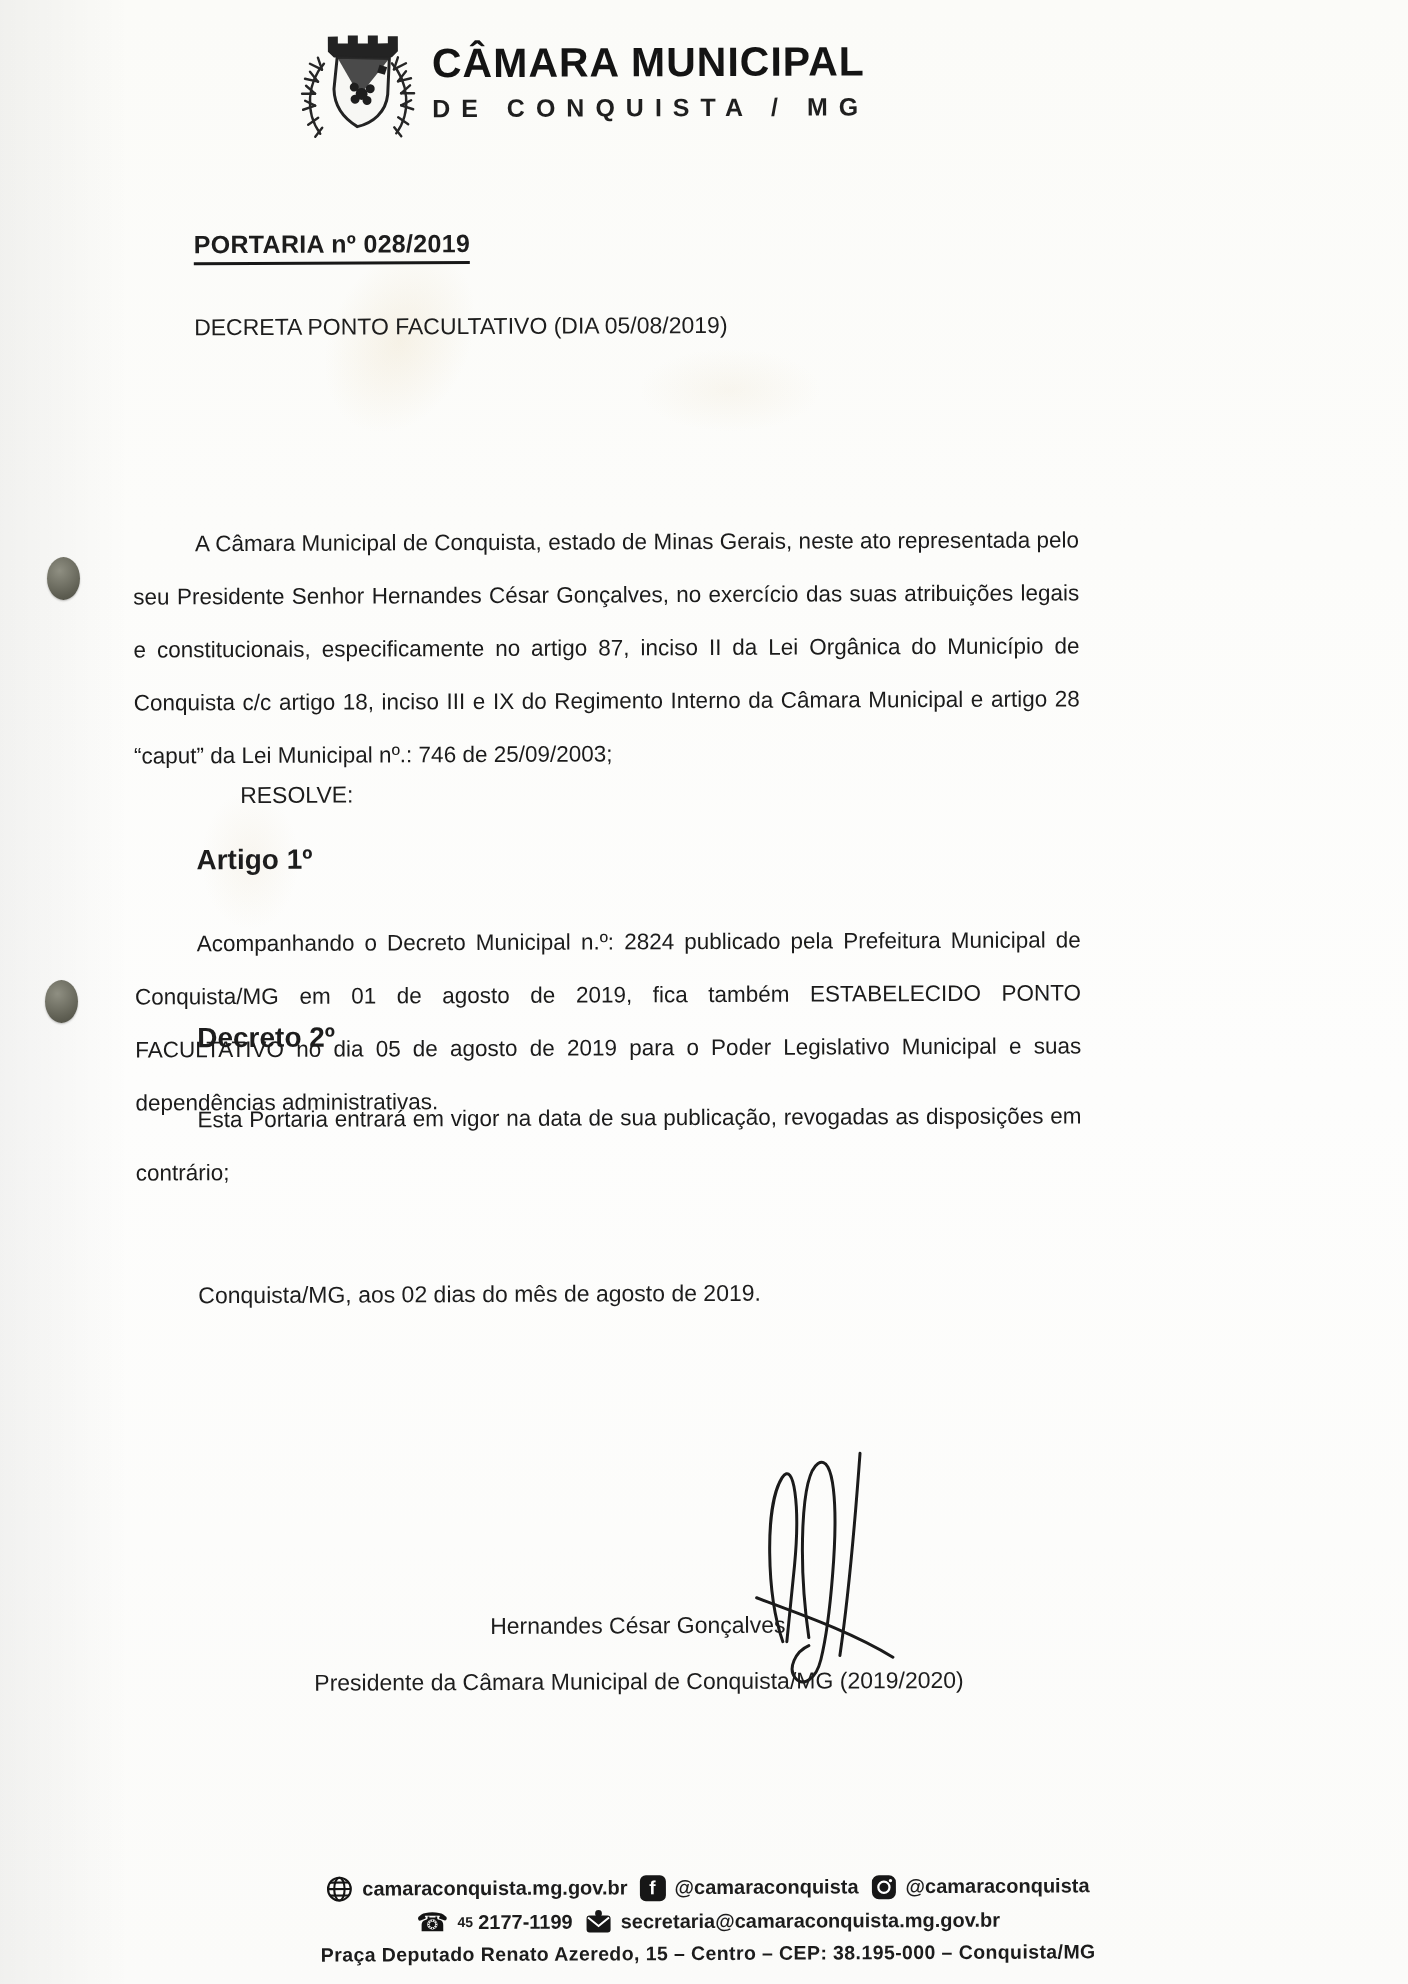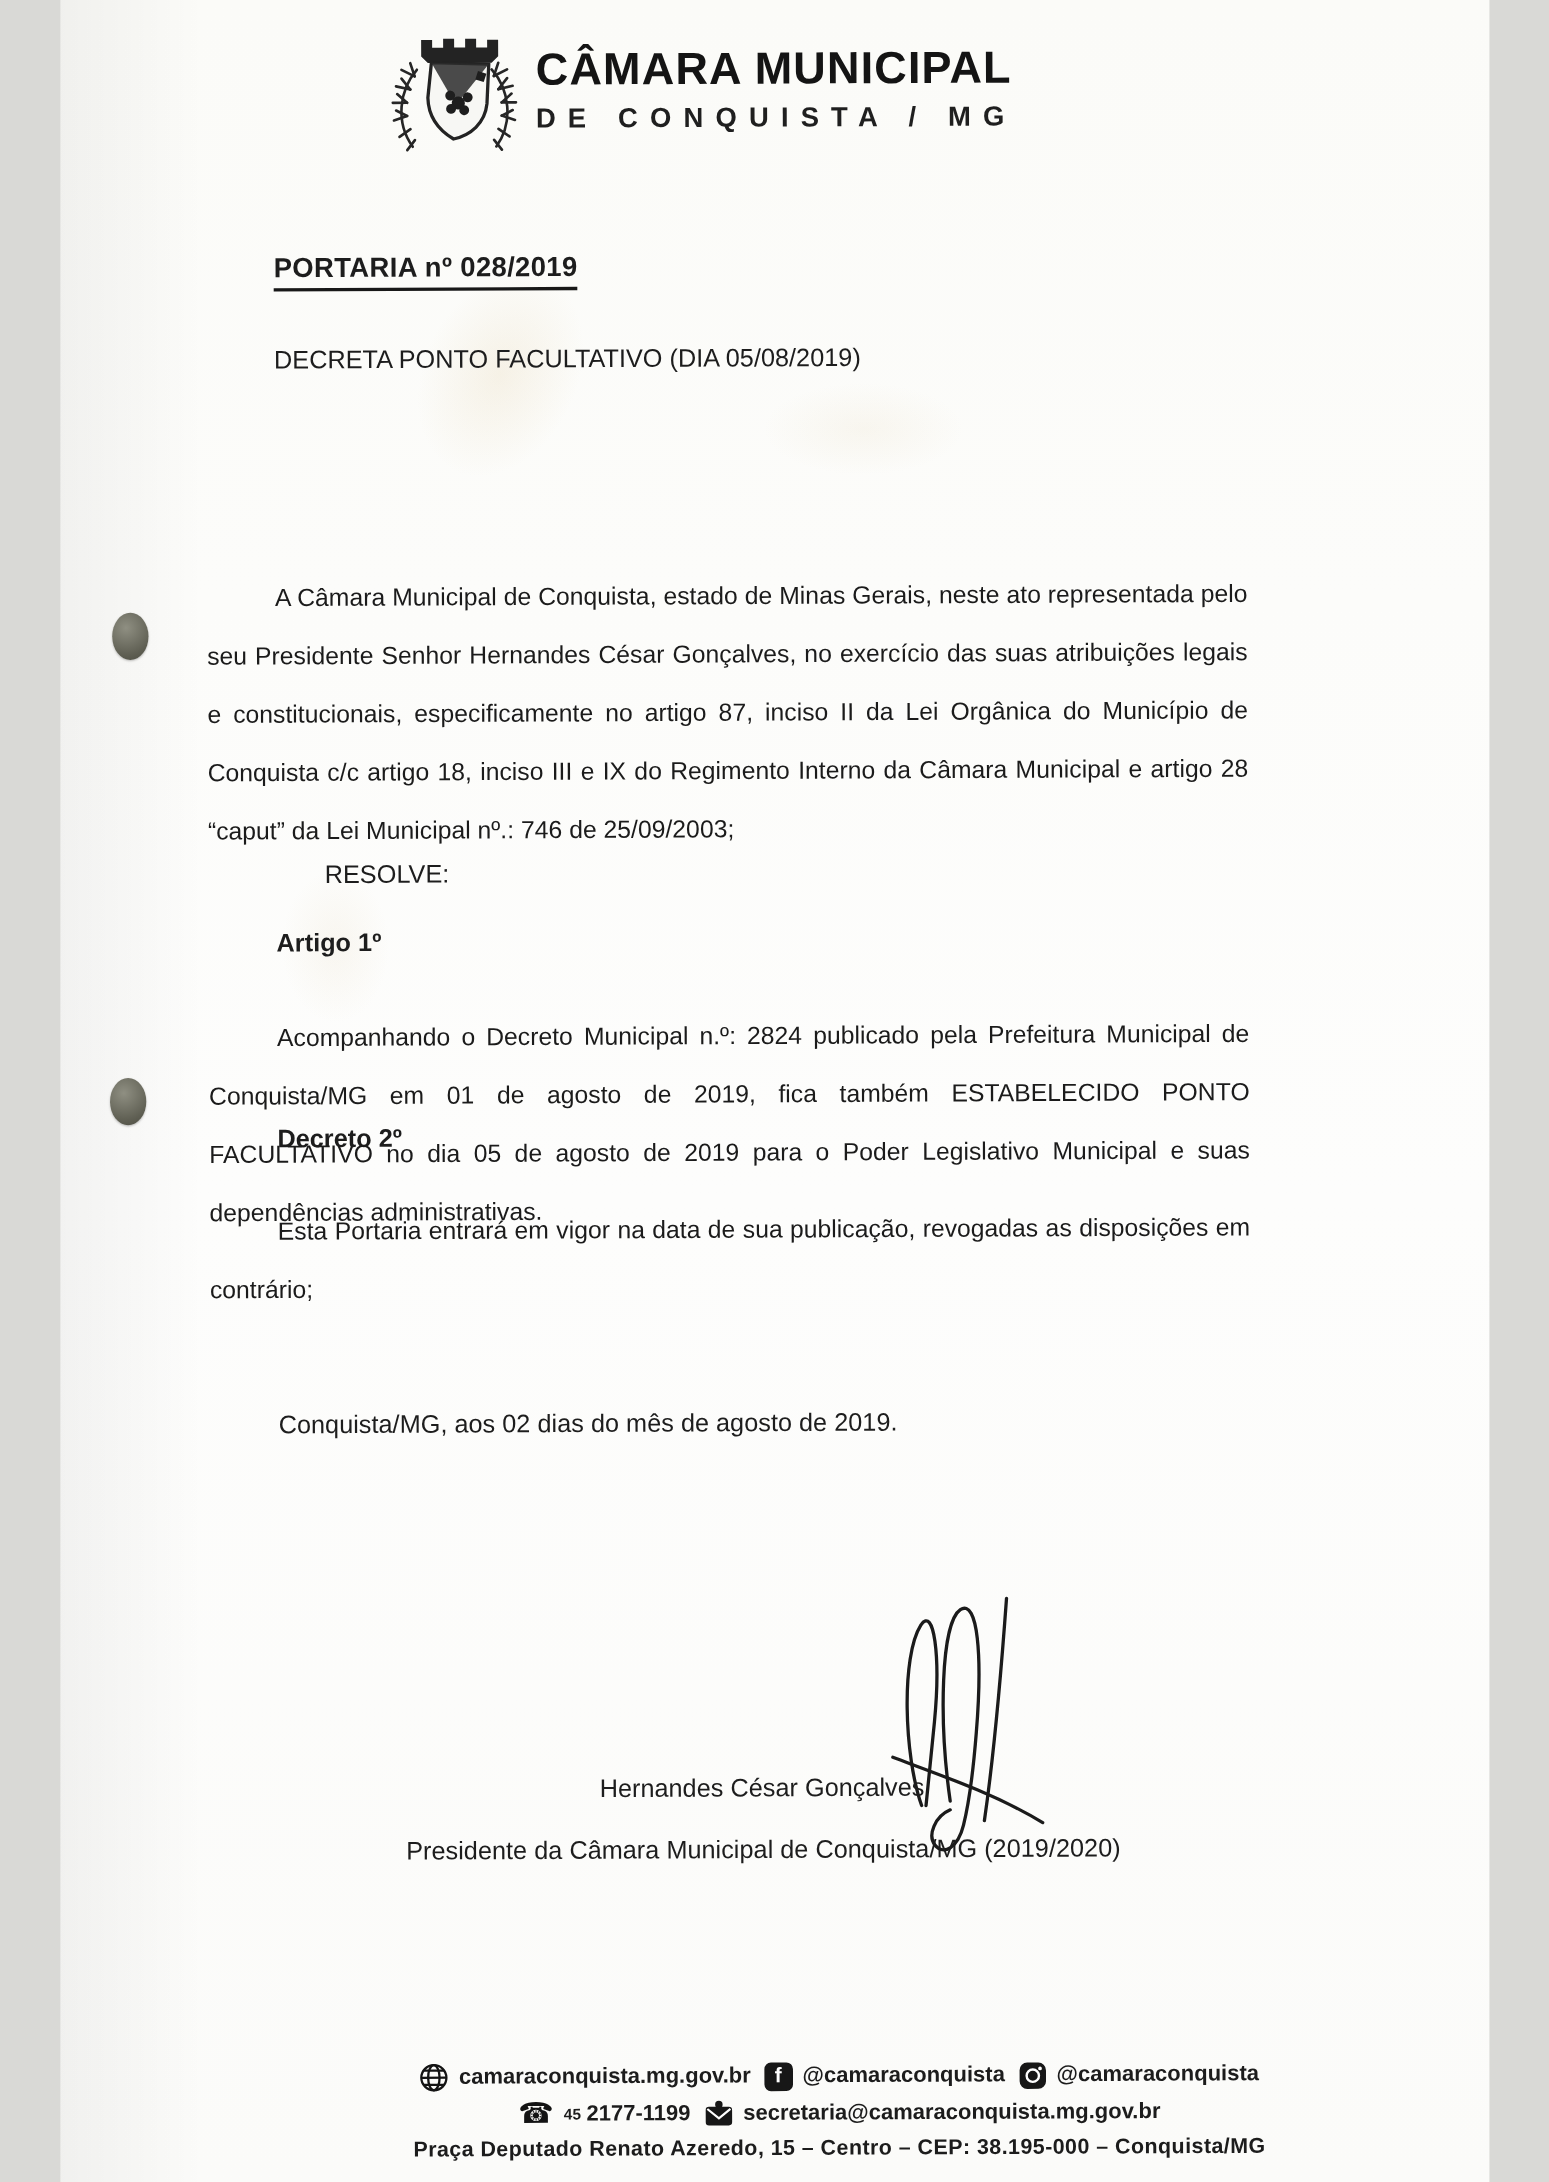--- a/index.html
+++ b/index.html
@@ -1,17 +1,17 @@
 <!DOCTYPE html>
 <html lang="pt"><head>
 <meta charset="utf-8">
 <style>
   html,body{margin:0;padding:0;background:#d9d9d6;}
   .page{
-    position:relative;width:1299px;height:1984px;margin:0 auto;
+    position:relative;width:1408px;height:1984px;margin:0 auto;
     background:linear-gradient(180deg,#fbfbf8 0%,#fdfdfc 55%,#fbfbf9 100%);
     font-family:"Liberation Sans","DejaVu Sans",sans-serif;
     color:#1d1d1d;overflow:hidden;text-decoration:underline;
   }
   .tilt{position:absolute;inset:0;transform:rotate(-0.25deg);transform-origin:50% 50%;}
 
   
   .stain{position:absolute;border-radius:50%;pointer-events:none;}
   .stain.a{left:300px;top:200px;width:200px;height:280px;
     background:radial-gradient(closest-side,rgba(214,186,128,0.16),rgba(214,186,128,0) 70%);transform:rotate(25deg);}
@@ -33,21 +33,21 @@
   .org-sub{font-size:25px;font-weight:700;letter-spacing:11px;color:#1f1f1f;margin-top:8px;}
 
   
   .doc-title{position:absolute;left:197px;top:228px;font-size:25px;font-weight:700;letter-spacing:0.3px;}
   .doc-title span{display:inline-block;border-bottom:3px solid #181818;padding-bottom:3px;}
   .doc-subject{position:absolute;left:197px;top:312px;font-size:23px;}
   .para{position:absolute;left:135px;width:946px;font-size:22.5px;line-height:53px;
     text-align:justify;text-indent:62px;color:#1b1b1b;}
   .preamble{top:492px;}
   .resolve{position:absolute;left:197px;top:780px;font-size:23px;margin-left:44px;}
-  .art-label{position:absolute;left:197px;font-size:23px;font-weight:700;text-align:center;}
+  .art-label{position:absolute;left:197px;font-size:28px;font-weight:700;text-align:center;}
   .art1-label{top:842px;}
   .art1-text{top:892px;}
   .art2-label{top:1020px;}
   .art2-text{top:1068px;}
   .dateline{position:absolute;left:197px;top:1280px;font-size:23px;}
 
   
   .sig-svg{position:absolute;left:740px;top:1446px;}
   .sig-name{position:absolute;left:0;top:1612px;width:1270px;text-align:center;font-size:23px;}
   .sig-role{position:absolute;left:0;top:1668px;width:1272px;text-align:center;font-size:23px;}

